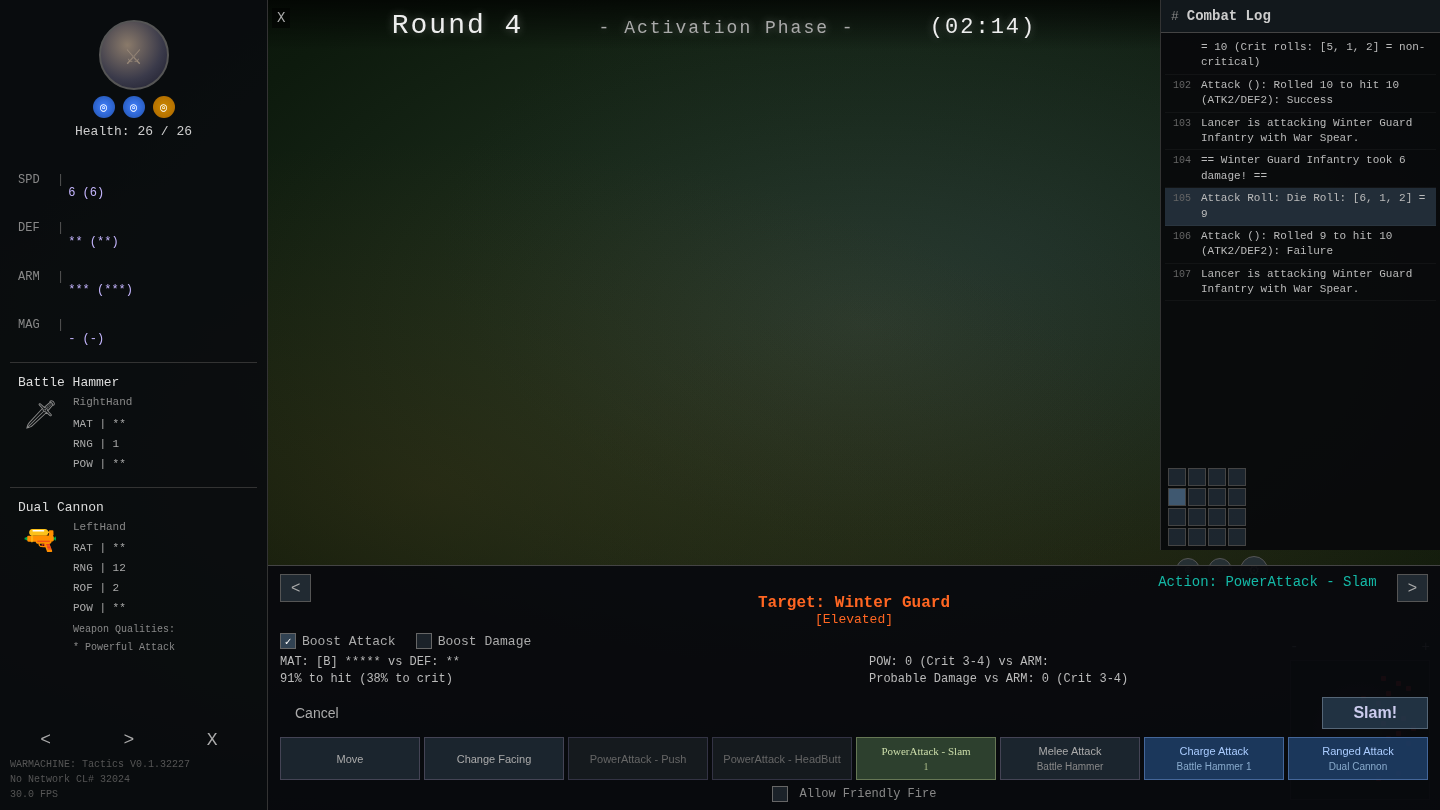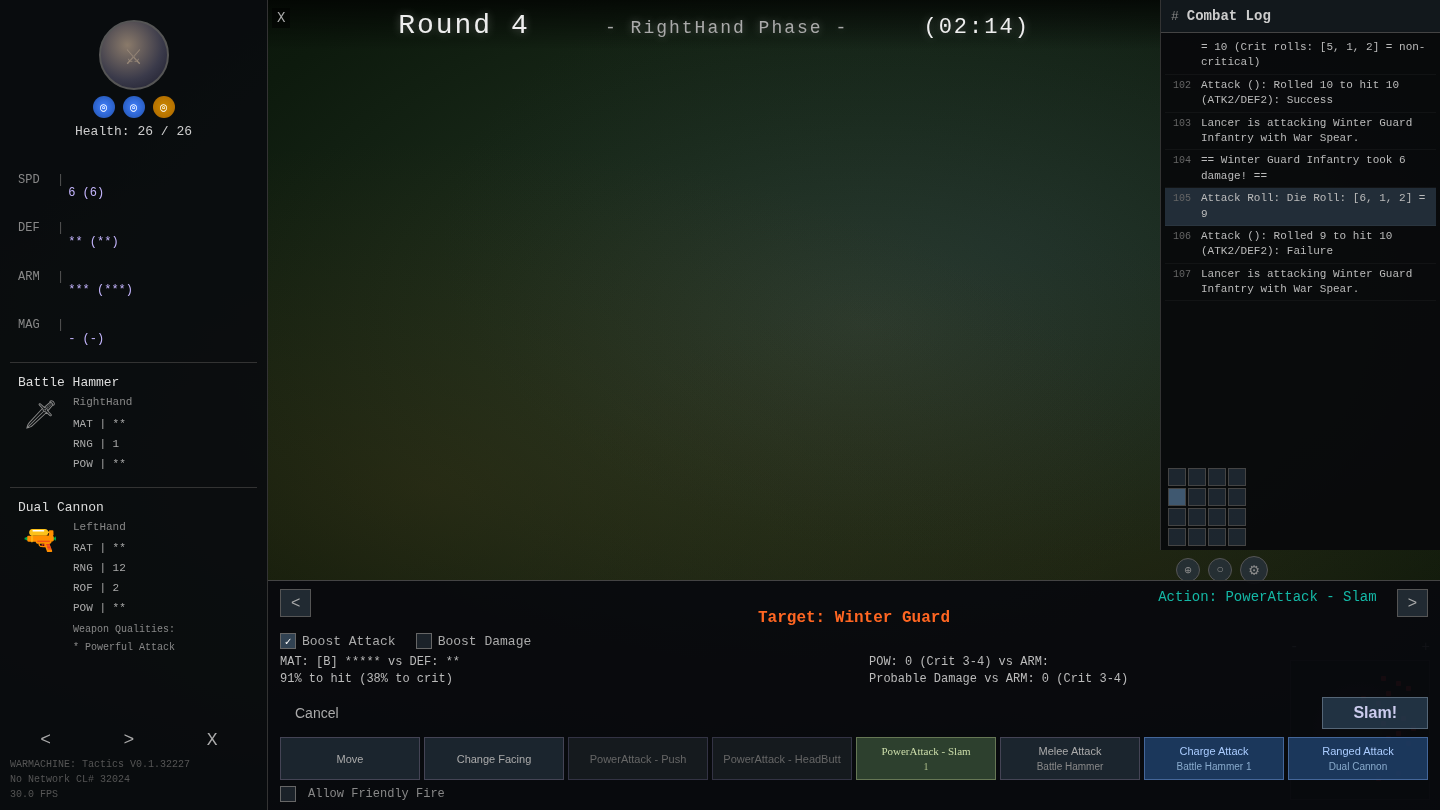--- a/index.html
+++ b/index.html
@@ -542,20 +542,21 @@
     .ability-btn.active .btn-sub { color: #aabb88; }
     .ability-btn.highlighted .btn-sub { color: #88aacc; }
 
     .allow-fire-row {
       display: flex;
       align-items: center;
       gap: 12px;
       margin-top: 6px;
       font-size: 12px;
       color: #888;
+      justify-content: center;
     }
 
     
     .icon-row {
       display: flex;
       gap: 8px;
       align-items: center;
       padding: 4px 8px;
     }
 
@@ -703,21 +704,21 @@
     <div>WARMACHINE: Tactics V0.1.32227</div>
     <div>No Network CL# 32024</div>
     <div>30.0 FPS</div>
   </div>
 </div>
 
 <div id="top-header">
   <span class="round-info">
     <span>Round</span>&nbsp;<span>4</span>
     &nbsp;&nbsp;
-    <span class="phase-info">- RightHand Phase -</span>
+    <span class="phase-info">- Activation Phase -</span>
     &nbsp;&nbsp;
     <span class="timer-info">(02:14)</span>
   </span>
 </div>
 
 <div id="right-panel">
   <div class="combat-log-header">
     <span class="log-hash">#</span>
     <span class="log-title">Combat Log</span>
   </div>
@@ -809,20 +810,21 @@
 
 <div id="action-panel">
   <div class="action-content">
     <div class="action-top">
       <div class="action-nav">
         <button class="nav-btn">&lt;</button>
       </div>
       <div style="flex:1; text-align:center;">
         <div class="action-label">Action: PowerAttack - Slam</div>
         <div class="action-target">Target: Winter Guard</div>
+        <div class="action-target-sub">[Elevated]</div>
       </div>
       <div class="action-nav">
         <button class="nav-btn">&gt;</button>
       </div>
     </div>
 
     <div class="boost-section">
       <div class="boost-item">
         <div class="checkbox checked">✓</div>
         <span>Boost Attack</span>

